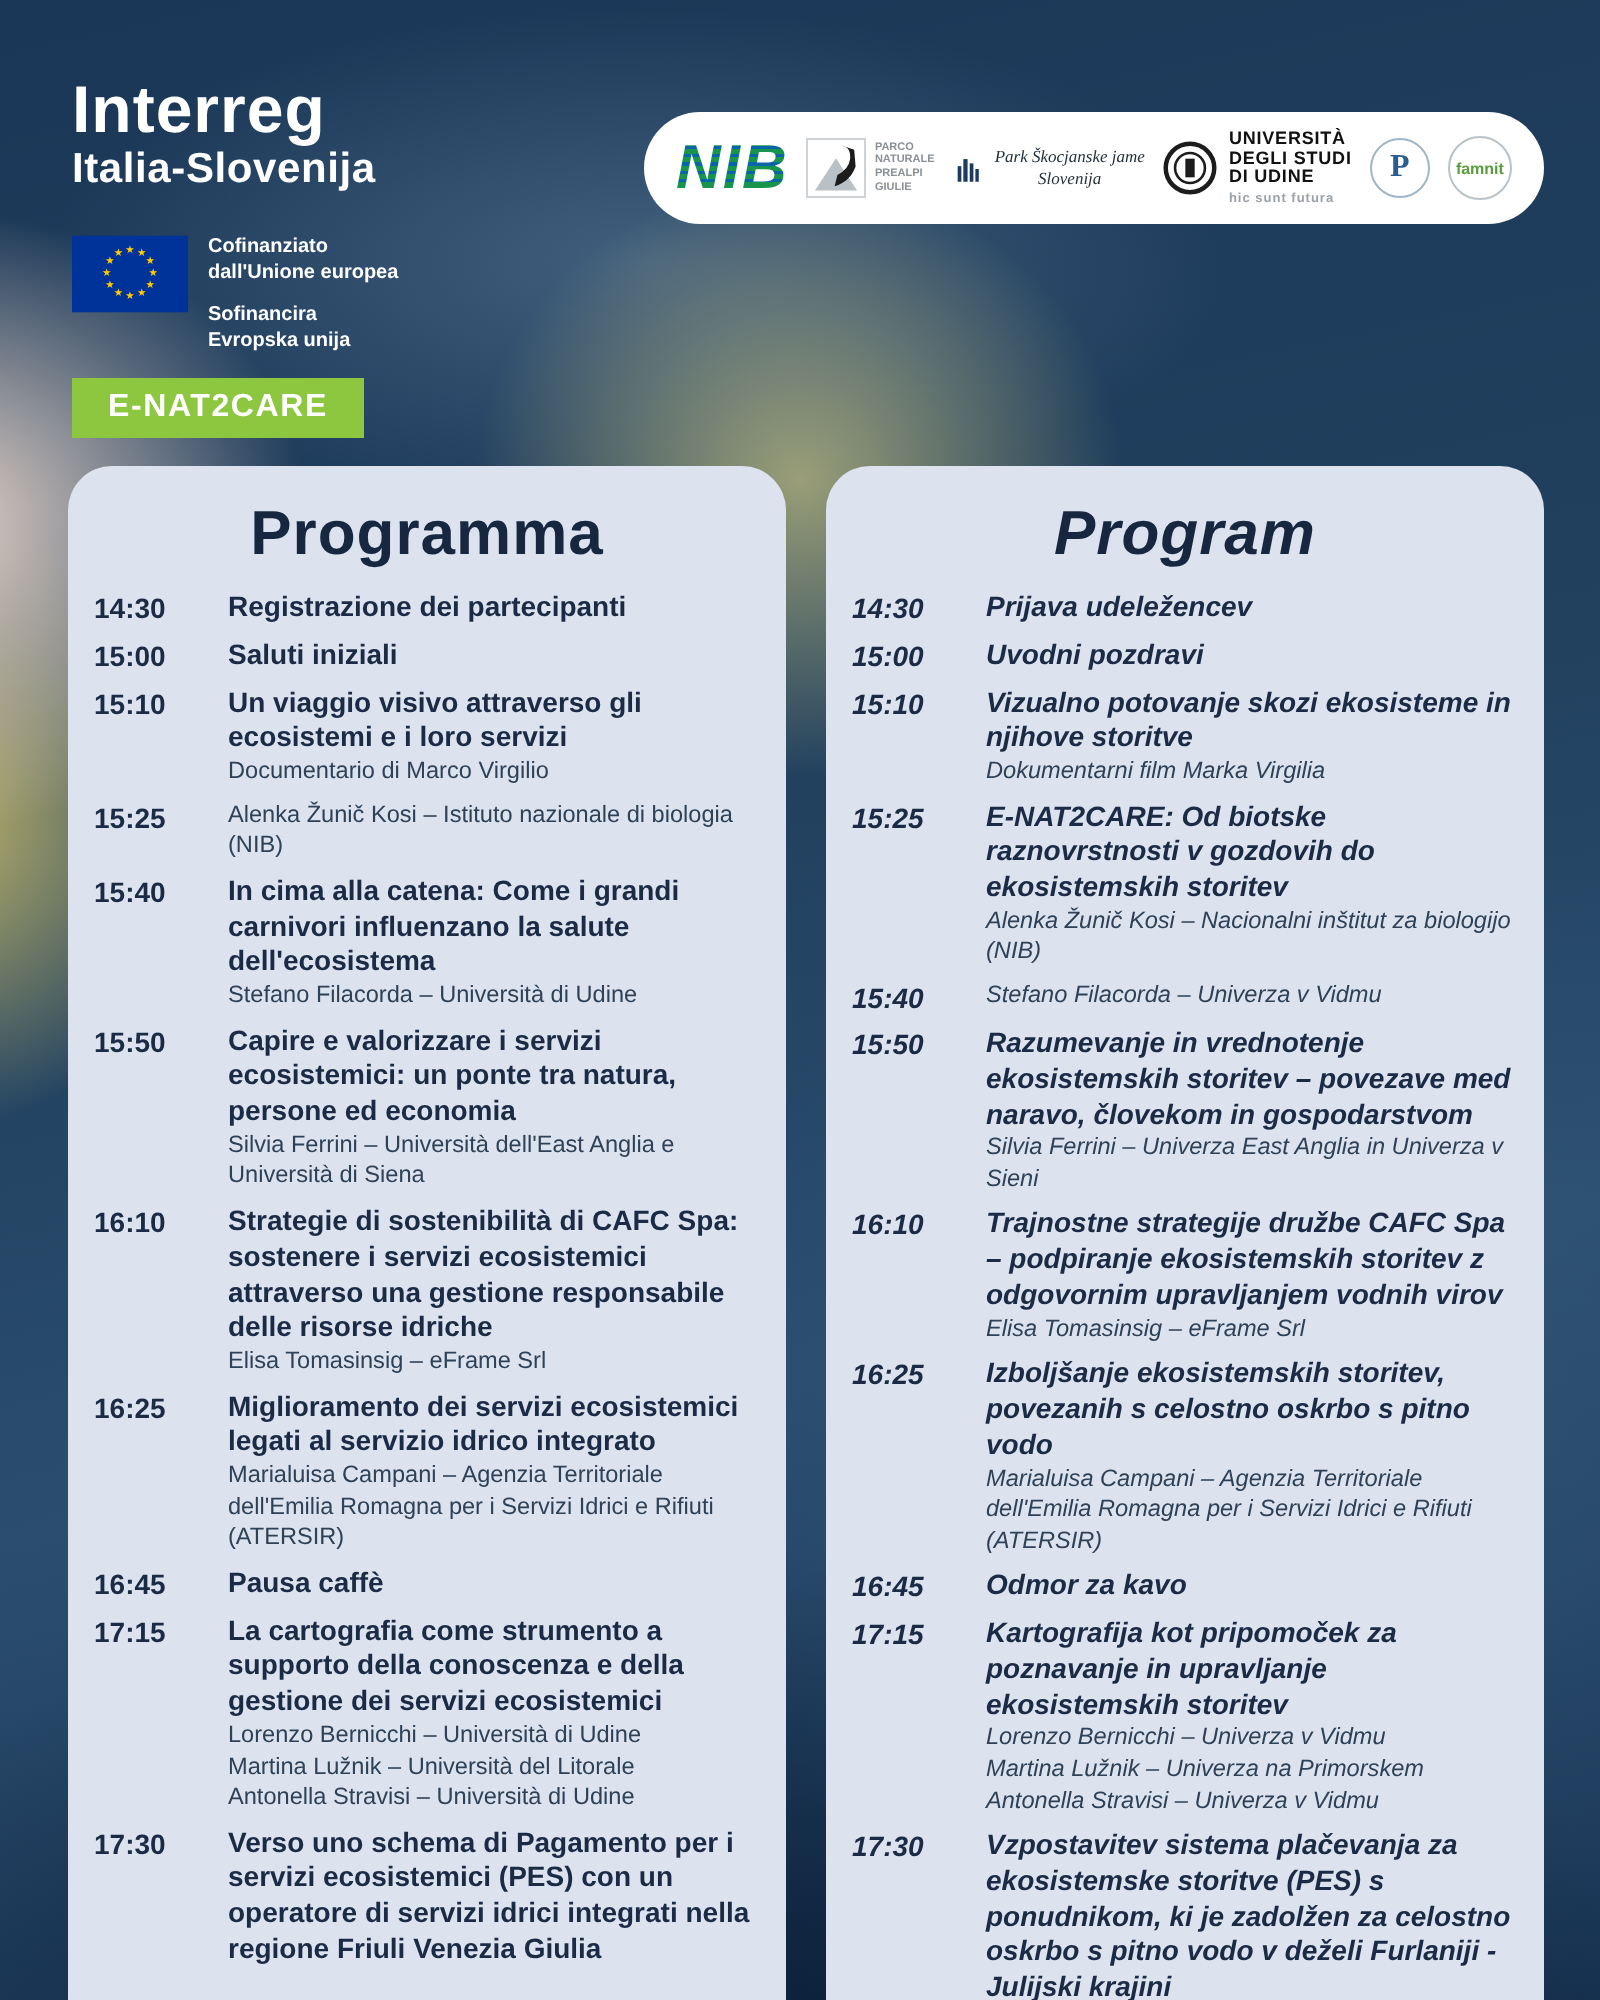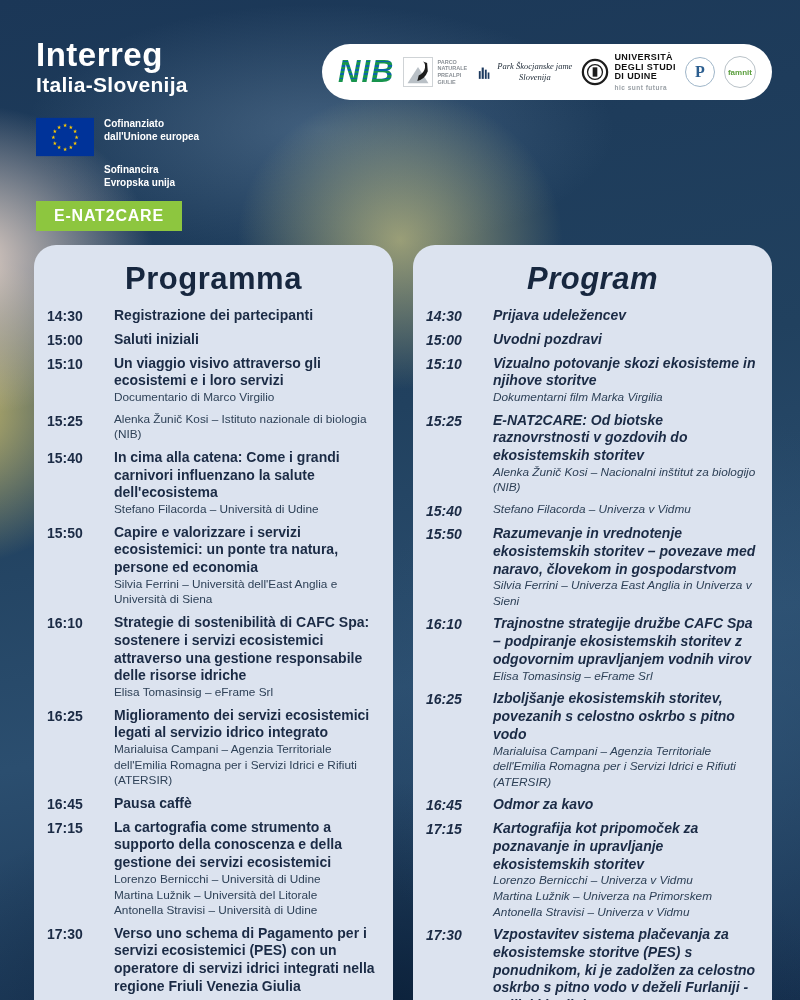--- a/index.html
+++ b/index.html
@@ -21,25 +21,25 @@
   .page { width:800px; height:1000px; position:relative; }
 
   
   .header { display:flex; justify-content:space-between; align-items:flex-start; padding:38px 28px 0 36px; }
   .interreg-name { font-size:33px; font-weight:800; letter-spacing:0.5px; line-height:1.0; }
   .interreg-program { font-size:21px; font-weight:700; letter-spacing:0.3px; margin-top:2px; }
   .brand-row { display:flex; align-items:flex-start; gap:14px;flex-direction:column; }
   .eu-block { display:flex; align-items:flex-start; gap:10px; margin-top:6px; }
   .eu-flag { width:58px; height:40px; display:block; }
   .eu-lines { font-size:10px; font-weight:700; line-height:1.3; }
-  .eu-lines .grp { margin-bottom:20px; }
+  .eu-lines .grp { margin-bottom:8px; }
   .project-badge { display:inline-block; margin-top:12px; background:#8dc63f; color:#fff;
     font-size:16px; font-weight:700; letter-spacing:0.8px; padding:6px 18px; }
 
-  .logo-pill { background:#fff; border-radius:28px; height:56px; width:450px; margin-top:6px;
+  .logo-pill { background:#fff; border-radius:28px; height:56px; width:450px; margin-top:18px;
     display:flex; align-items:center; justify-content:space-between; padding:6px 16px; color:#222; }
   .nib-text { font-size:31px; font-weight:900; font-style:italic; letter-spacing:1px;
     background:repeating-linear-gradient(180deg,#18944d 0 2.6px,#0a64a8 2.6px 4.2px);
     -webkit-background-clip:text; background-clip:text; color:transparent; }
   .partner { display:flex; align-items:center; gap:4px; }
   .prealpi-box { width:30px; height:30px; border:1px solid #cfd3d6; position:relative; overflow:hidden; background:#fff; }
   .prealpi-text { font-size:5.5px; color:#8a9096; line-height:1.2; font-weight:700; }
   .skoc { text-align:center; }
   .skoc-text { font-family:"Liberation Serif","DejaVu Serif",serif; font-size:8.5px; color:#24303c; line-height:1.25; font-style:italic; }
   .udine { display:flex; align-items:center; gap:5px; }

